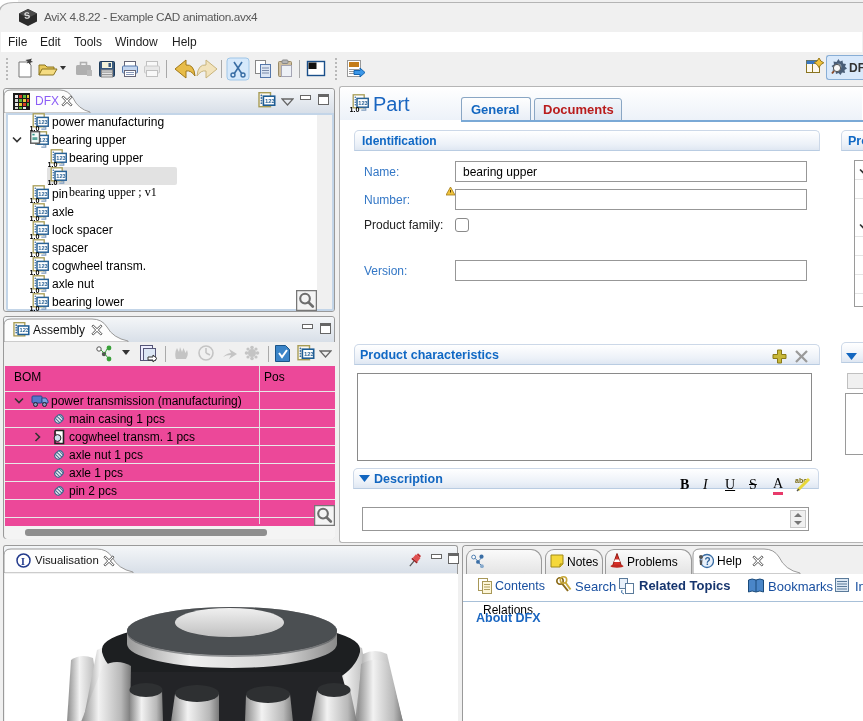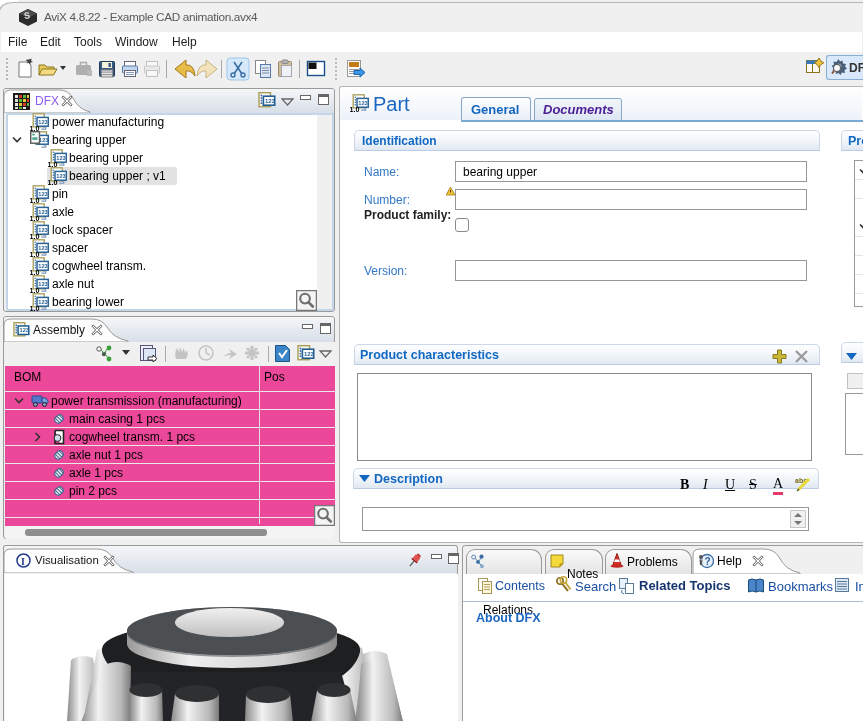--- a/index.html
+++ b/index.html
@@ -291,21 +291,21 @@
         <svg class="abs" style="left:42px;top:0" width="19" height="19">
           <use href="#ic-part"></use>
         </svg>
         <span class="lbl" style="left:63px;top:2px;">bearing upper</span>
       </div>
   <div class="treerow" style="top:54px;">
         <div class="abs" style="left:41px;top:0;width:130px;height:18px;background:#e2e2e2;border-radius:2px;"></div>
         <svg class="abs" style="left:42px;top:0" width="19" height="19">
           <use href="#ic-part"></use>
         </svg>
-        <span class="lbl" style="left:63px;top:2px;">bearing upper ; v1</span>
+        <span class="lbl" style="left:63px;top:18px;font-family:Liberation Serif, serif;">bearing upper ; v1</span>
       </div>
   <div class="treerow" style="top:72px;">
         <svg class="abs" style="left:24px;top:0" width="19" height="19">
           <use href="#ic-part"></use>
         </svg>
         <span class="lbl" style="left:46px;top:2px;">pin</span>
       </div>
   <div class="treerow" style="top:90px;">
         <svg class="abs" style="left:24px;top:0" width="19" height="19">
           <use href="#ic-part"></use>
@@ -563,36 +563,36 @@
 
  <div class="abs" style="left:0;top:0;width:522px;height:33px;background:linear-gradient(#ffffff,#edf2f9);border-radius:3px 0 0 0;"></div>
  <svg class="abs" style="left:10px;top:7px" width="19" height="19">
       <use href="#ic-part"></use>
     </svg>
  <span class="lbl" style="left:33px;top:6px;font-size:20px;color:#1a66c1;">Part</span>
 
  <div class="abs" style="left:121px;top:10px;width:70px;height:24px;border:1px solid #89a6c4;border-bottom:none;border-radius:3px 3px 0 0;background:linear-gradient(#fefefe,#e8eef6);"></div>
  <span class="lbl" style="left:131px;top:15px;font-weight:bold;font-size:13px;color:#1266c0;">General</span>
  <div class="abs" style="left:194px;top:11px;width:88px;height:23px;border:1px solid #89a6c4;border-radius:3px 3px 0 0;background:linear-gradient(#f2f6fa,#dce6f2);"></div>
- <span class="lbl" style="left:203px;top:15px;font-weight:bold;font-size:13px;color:#4c1d95;font-style:italic;">Documents</span>
+ <span class="lbl" style="left:203px;top:15px;font-weight:bold;font-size:13px;color:#b91c1c;">Documents</span>
  <div class="abs" style="left:121px;top:33px;width:403px;height:2px;background:#7aa9d6;"></div>
 
  <div class="band" style="left:14px;top:43px;width:466px;"></div>
  <span class="lbl" style="left:22px;top:47px;font-weight:bold;color:#1068c4;font-size:12px;">Identification</span>
  <span class="lbl blue" style="left:24px;top:78px;">Name:</span>
  <div class="inp" style="left:115px;top:74px;width:352px;height:21px;">
       <span class="lbl" style="left:7px;top:3px;">bearing upper</span>
     </div>
  <span class="lbl blue" style="left:24px;top:106px;">Number:</span>
  <svg class="abs" style="left:106px;top:100px" width="9" height="9" viewBox="0 0 9 9">
       <path d="M4.5 0 L9 8 L0 8 Z" fill="#f0c33c" stroke="#a07818" stroke-width="0.8"></path>
       <line x1="4.5" y1="3" x2="4.5" y2="5.5" stroke="#503808"></line>
     </svg>
  <div class="inp" style="left:115px;top:102px;width:352px;height:21px;"></div>
- <span class="lbl" style="left:24px;top:121px;color:#222;font-weight:bold;">Product family:</span>
+ <span class="lbl" style="left:24px;top:131px;color:#222;">Product family:</span>
  <div class="inp" style="left:115px;top:131px;width:14px;height:14px;border-radius:3px;border-color:#8a8a8a;"></div>
  <span class="lbl blue" style="left:24px;top:177px;">Version:</span>
  <div class="inp" style="left:115px;top:173px;width:352px;height:21px;"></div>
 
  <div class="band" style="left:14px;top:257px;width:466px;"></div>
  <span class="lbl" style="left:20px;top:261px;font-weight:bold;color:#1068c4;font-size:12.5px;">Product characteristics</span>
  <svg class="abs" style="left:432px;top:262px" width="15" height="15" viewBox="0 0 15 15">
       <path d="M5.5 1 h4 v4.5 h4.5 v4 h-4.5 v4.5 h-4 v-4.5 h-4.5 v-4 h4.5 z" fill="#c8b838" stroke="#8a7a18"></path>
     </svg>
  <svg class="abs" style="left:454px;top:262px" width="15" height="15" viewBox="0 0 15 15">
@@ -659,21 +659,21 @@
       <circle cx="8" cy="9" r="2.2" fill="#3a6ea5"></circle>
       <circle cx="12.5" cy="14" r="2.2" fill="#88aacc"></circle>
   <path d="M5 5 L7 7.5 M9 10.5 L11.5 12.5 M9.5 7.5 L11 5" stroke="#3a6ea5" fill="none"></path>
  </svg>
  <span class="lbl" style="left:20px;top:9px;margin-top:48px;">Relations</span>
  <div class="abs" style="left:82px;top:3px;width:58px;height:25px;border:1px solid #9a9a9a;border-bottom:none;border-radius:9px 11px 0 0;background:linear-gradient(#fafafa,#e4e4e4);"></div>
  <svg class="abs" style="left:87px;top:8px" width="14" height="14" viewBox="0 0 14 14">
   <path d="M1 1 H13 V10 L10 13 H1 Z" fill="#f5d83a" stroke="#a08a18"></path>
   <path d="M13 10 L10 10 10 13" fill="#e8c828" stroke="#a08a18"></path>
  </svg>
- <span class="lbl" style="left:104px;top:9px;margin-top:12px;">Notes</span>
+ <span class="lbl" style="left:104px;top:9px;">Notes</span>
  <div class="abs" style="left:142px;top:3px;width:87px;height:25px;border:1px solid #9a9a9a;border-bottom:none;border-radius:9px 11px 0 0;background:linear-gradient(#fafafa,#e4e4e4);"></div>
  <svg class="abs" style="left:147px;top:7px" width="14" height="15" viewBox="0 0 14 15">
   <path d="M7 0.5 L11.5 13 H2.5 Z" fill="#d83028" stroke="#901810"></path>
   <path d="M4.9 6.5 h4.2 l0.9 2.6 h-6 z" fill="#fff"></path>
   <ellipse cx="7" cy="13.2" rx="6.5" ry="1.6" fill="#c02820"></ellipse>
  </svg>
  <span class="lbl" style="left:164px;top:9px;">Problems</span>
 
  <svg class="abs" style="left:229px;top:0" width="110" height="28" viewBox="0 0 110 28">
   <path d="M1 28 L1 9 Q1 3 8 3 L72 3 Q82 3 87 11 Q93 24 108 27 L108 28 Z" fill="#fff" stroke="#9a9a9a" stroke-width="1"></path>

